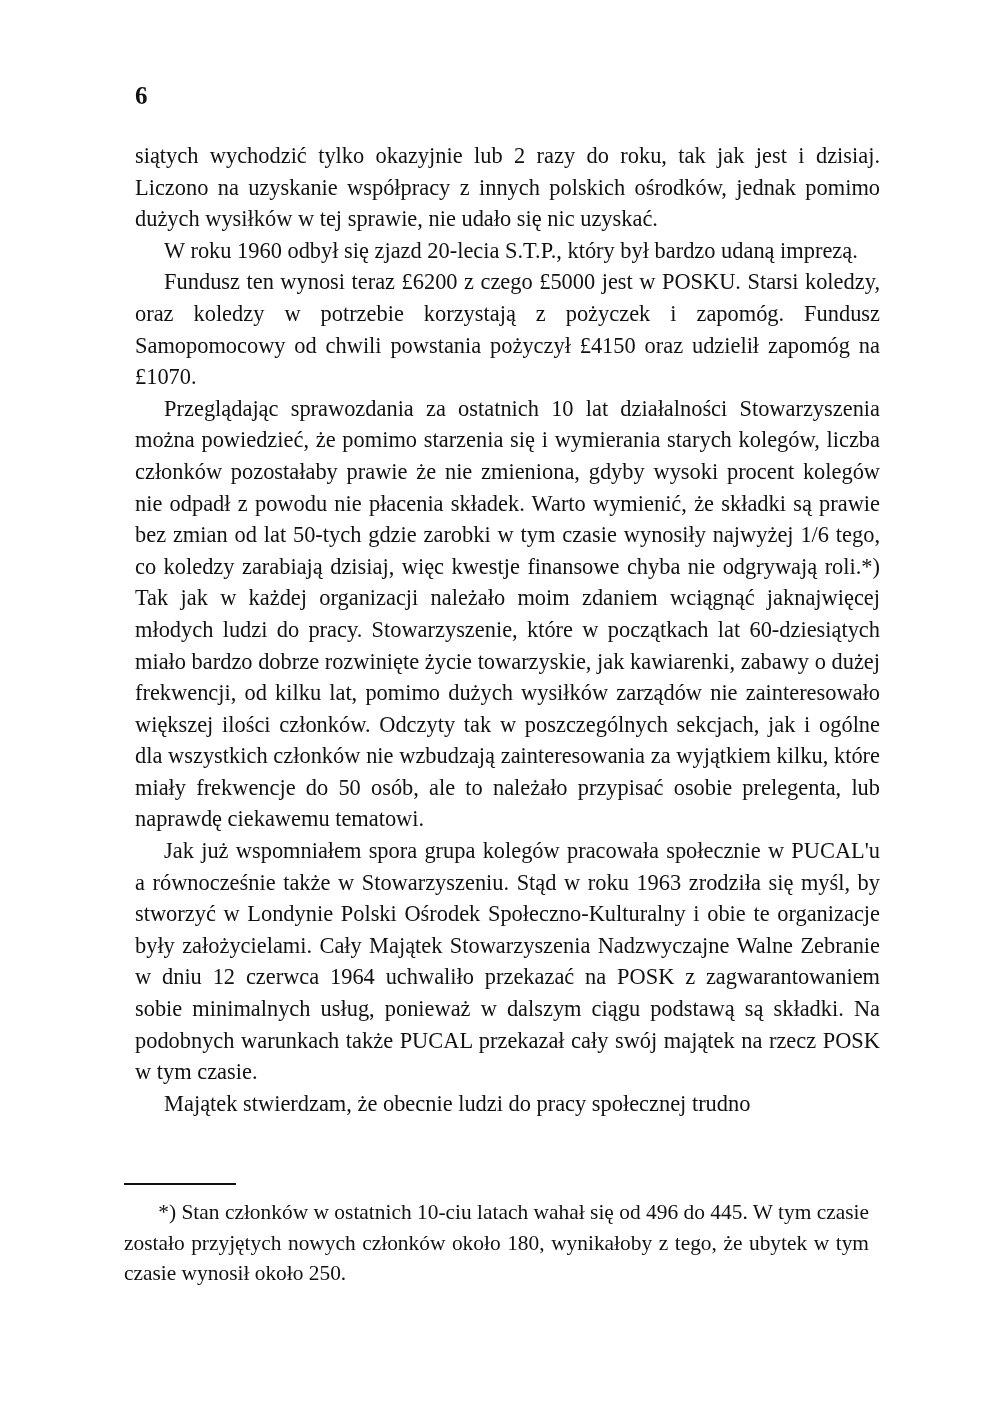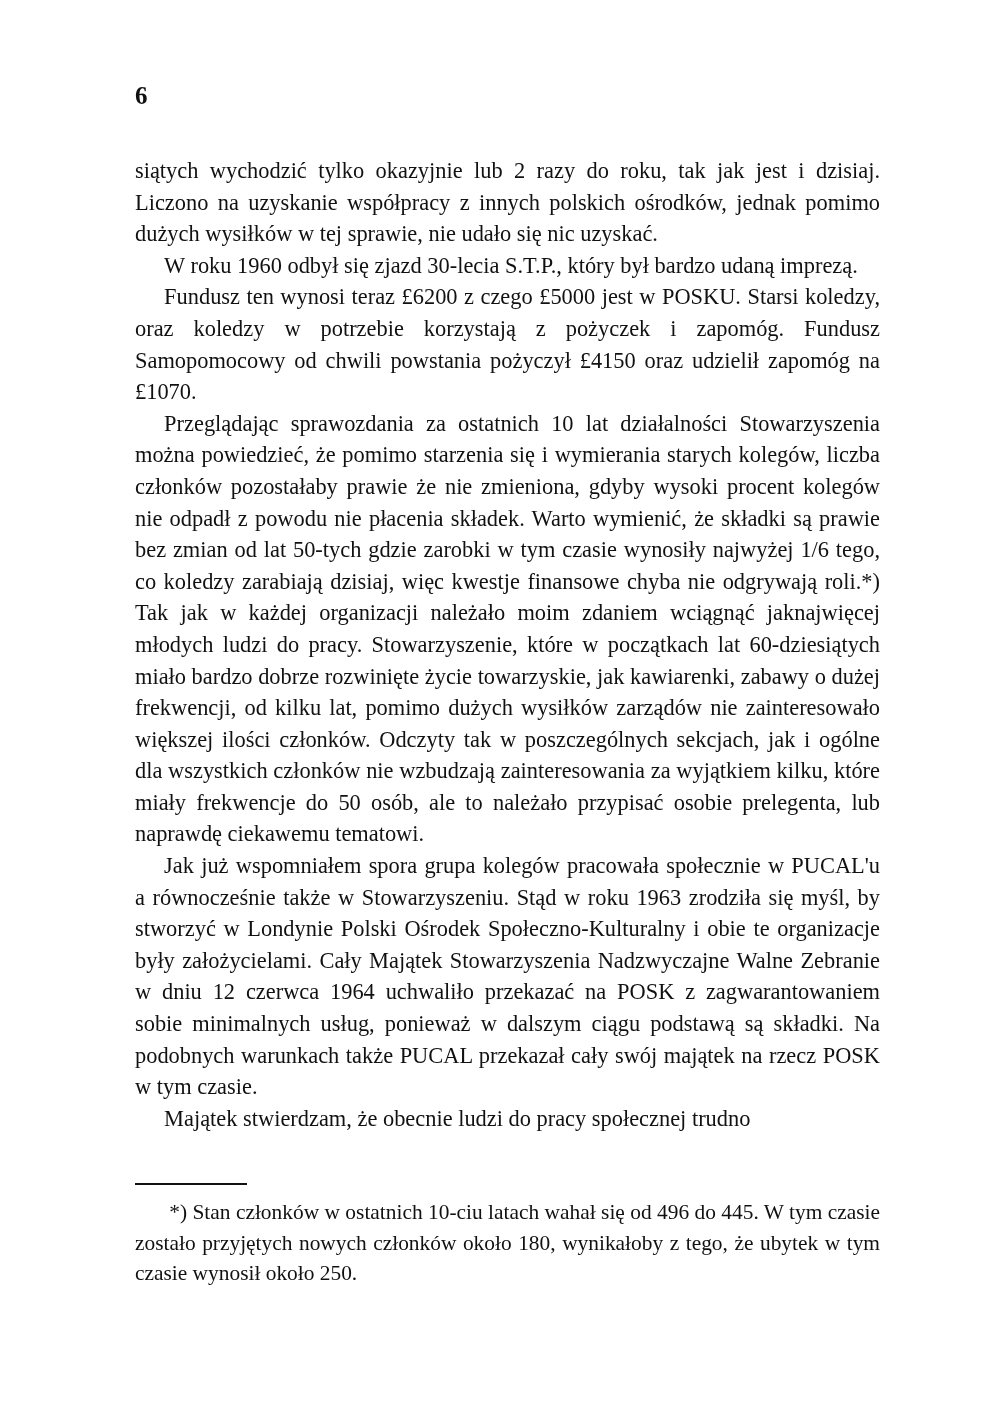--- a/index.html
+++ b/index.html
@@ -20,37 +20,37 @@
     position: absolute;
     left: 135px;
     top: 82px;
     font-size: 25px;
     font-weight: bold;
     letter-spacing: 0.5px;
   }
   .body-text {
     position: absolute;
     left: 135px;
-    top: 155px;
+    top: 140px;
     width: 745px;
     font-size: 22.4px;
     line-height: 31.6px;
     text-align: justify;
     text-justify: inter-word;
   }
   .body-text p {
     margin: 0;
     text-indent: 1.3em;
   }
   .body-text p.no-indent {
     text-indent: 0;
   }
   .footnote-wrap {
     position: absolute;
-    left: 135px;
+    left: 124px;
     top: 1183px;
     width: 745px;
   }
   .footnote-rule {
     width: 112px;
     height: 2px;
     background: #111111;
     margin: 0 0 12px 0;
   }
   .footnote-text {
@@ -66,21 +66,21 @@
 </style>
 </head>
 <body>
 
 <div class="page">
 
   <div class="page-number">6</div>
 
   <div class="body-text">
     <p class="no-indent">siątych wychodzić tylko okazyjnie lub 2 razy do roku, tak jak jest i dzisiaj. Liczono na uzyskanie współpracy z innych polskich ośrodków, jednak pomimo dużych wysiłków w tej sprawie, nie udało się nic uzyskać.</p>
-    <p>W roku 1960 odbył się zjazd 30-lecia S.T.P., który był bardzo udaną imprezą.</p>
+    <p>W roku 1960 odbył się zjazd 20-lecia S.T.P., który był bardzo udaną imprezą.</p>
     <p>Fundusz ten wynosi teraz £6200 z czego £5000 jest w POSKU. Starsi koledzy, oraz koledzy w potrzebie korzystają z pożyczek i zapomóg. Fundusz Samopomocowy od chwili powstania pożyczył £4150 oraz udzielił zapomóg na £1070.</p>
     <p>Przeglądając sprawozdania za ostatnich 10 lat działalności Stowarzyszenia można powiedzieć, że pomimo starzenia się i wymierania starych kolegów, liczba członków pozostałaby prawie że nie zmieniona, gdyby wysoki procent kolegów nie odpadł z powodu nie płacenia składek. Warto wymienić, że składki są prawie bez zmian od lat 50-tych gdzie zarobki w tym czasie wynosiły najwyżej 1/6 tego, co koledzy zarabiają dzisiaj, więc kwestje finansowe chyba nie odgrywają roli.*) Tak jak w każdej organizacji należało moim zdaniem wciągnąć jaknajwięcej młodych ludzi do pracy. Stowarzyszenie, które w początkach lat 60-dziesiątych miało bardzo dobrze rozwinięte życie towarzyskie, jak kawiarenki, zabawy o dużej frekwencji, od kilku lat, pomimo dużych wysiłków zarządów nie zainteresowało większej ilości członków. Odczyty tak w poszczególnych sekcjach, jak i ogólne dla wszystkich członków nie wzbudzają zainteresowania za wyjątkiem kilku, które miały frekwencje do 50 osób, ale to należało przypisać osobie prelegenta, lub naprawdę ciekawemu tematowi.</p>
     <p>Jak już wspomniałem spora grupa kolegów pracowała społecznie w PUCAL'u a równocześnie także w Stowarzyszeniu. Stąd w roku 1963 zrodziła się myśl, by stworzyć w Londynie Polski Ośrodek Społeczno-Kulturalny i obie te organizacje były założycielami. Cały Majątek Stowarzyszenia Nadzwyczajne Walne Zebranie w dniu 12 czerwca 1964 uchwaliło przekazać na POSK z zagwarantowaniem sobie minimalnych usług, ponieważ w dalszym ciągu podstawą są składki. Na podobnych warunkach także PUCAL przekazał cały swój majątek na rzecz POSK w tym czasie.</p>
     <p>Majątek stwierdzam, że obecnie ludzi do pracy społecznej trudno</p>
   </div>
 
   <div class="footnote-wrap">
     <div class="footnote-rule"></div>
     <div class="footnote-text">
       <p>*)  Stan członków w ostatnich 10-ciu latach wahał się od 496 do 445. W tym czasie zostało przyjętych nowych członków około 180, wynikałoby z tego, że ubytek w tym czasie wynosił około 250.</p>

